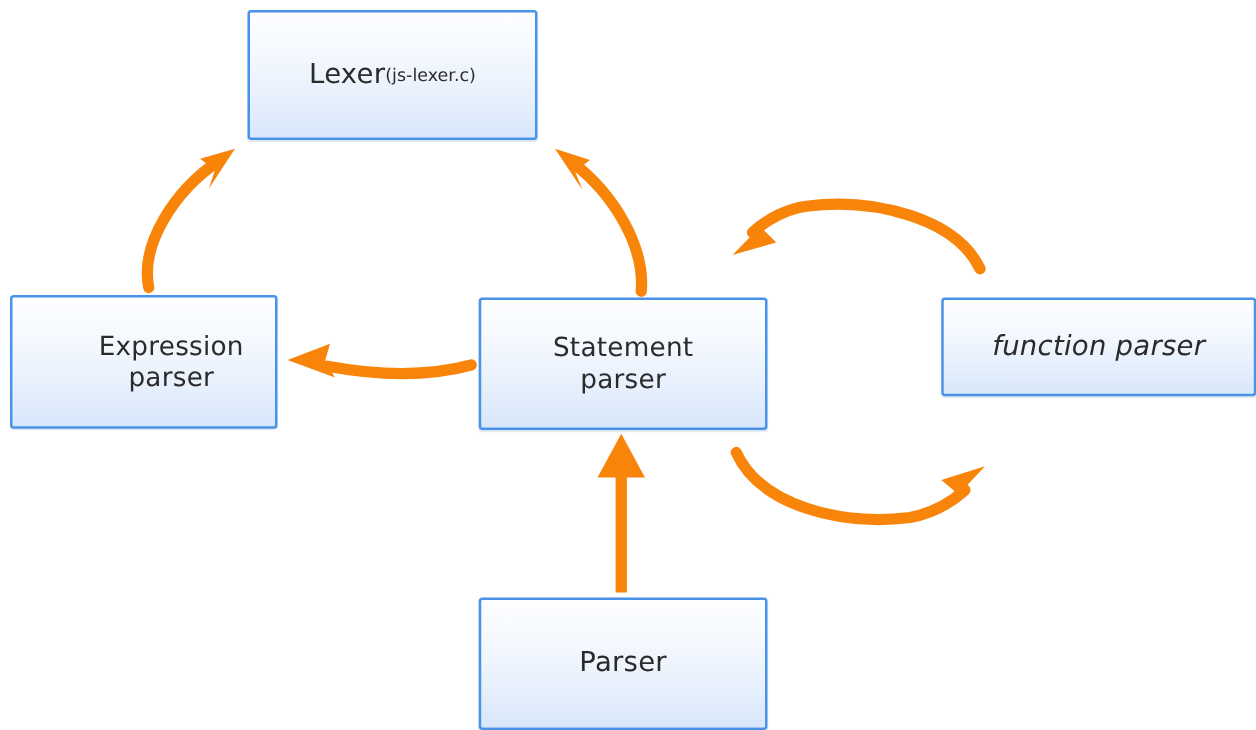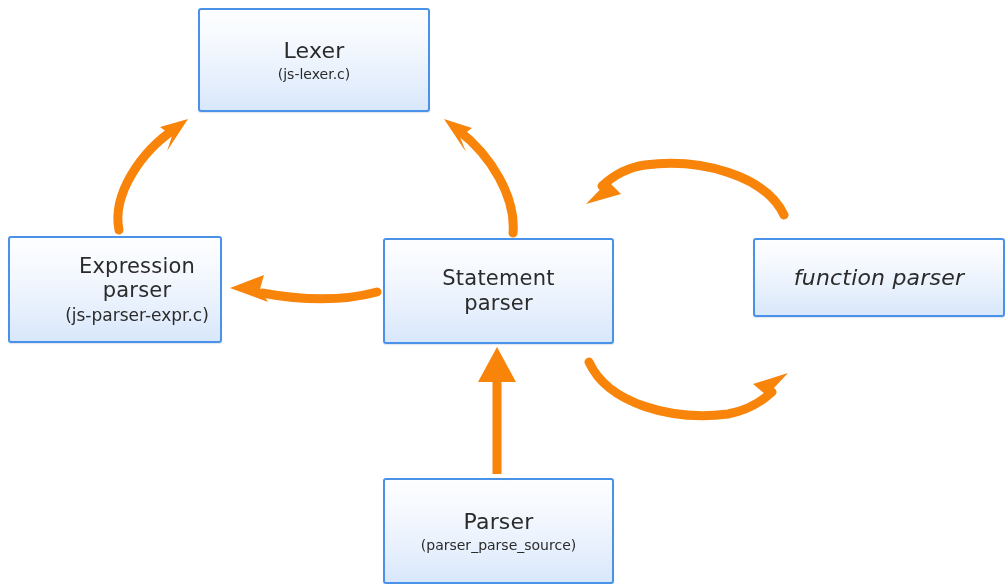--- a/index.html
+++ b/index.html
@@ -15,21 +15,21 @@
     overflow: hidden;
     font-family: "DejaVu Sans", sans-serif;
   }
   .node {
     position: absolute;
     box-sizing: border-box;
     border: 2px solid #4a92e8;
     border-radius: 3px;
     background: linear-gradient(to bottom, #fdfeff 0%, #f4f8fe 35%, #e4eefc 75%, #d8e7fb 100%);
     display: flex;
-    flex-direction: column;
+    flex-direction: row;
     align-items: center;
     justify-content: center;
     text-align: center;
     color: #2b2b2b;
     line-height: 1.18;
     box-shadow: 0 1px 1px rgba(120,150,190,0.25);
   }
   .node .title {
     font-size: 22px;
     letter-spacing: 0.2px;
@@ -97,30 +97,28 @@
   </svg>
 
   <div class="node" id="node-lexer" style="border-color: rgb(74, 146, 232);">
     <div class="title">Lexer</div>
     <div class="sub">(js-lexer.c)</div>
   </div>
 
   <div class="node small" id="node-expr" style="border-color: rgb(74, 146, 232); padding-left: 44px;">
     <div class="title">Expression
 parser</div>
-    <div class="sub">(js-parser-expr.c)</div>
   </div>
 
   <div class="node small" id="node-statm" style="border-color: rgb(74, 146, 232);">
     <div class="title">Statement
 parser</div>
   </div>
 
   <div class="node" id="node-function" style="border-color: rgb(74, 146, 232);">
     <div class="title">function parser</div>
   </div>
 
   <div class="node" id="node-parser" style="border-color: rgb(74, 146, 232);">
     <div class="title">Parser</div>
-    <div class="sub">(parser_parse_source)</div>
   </div>
 
 </div>
 
 </body></html>

